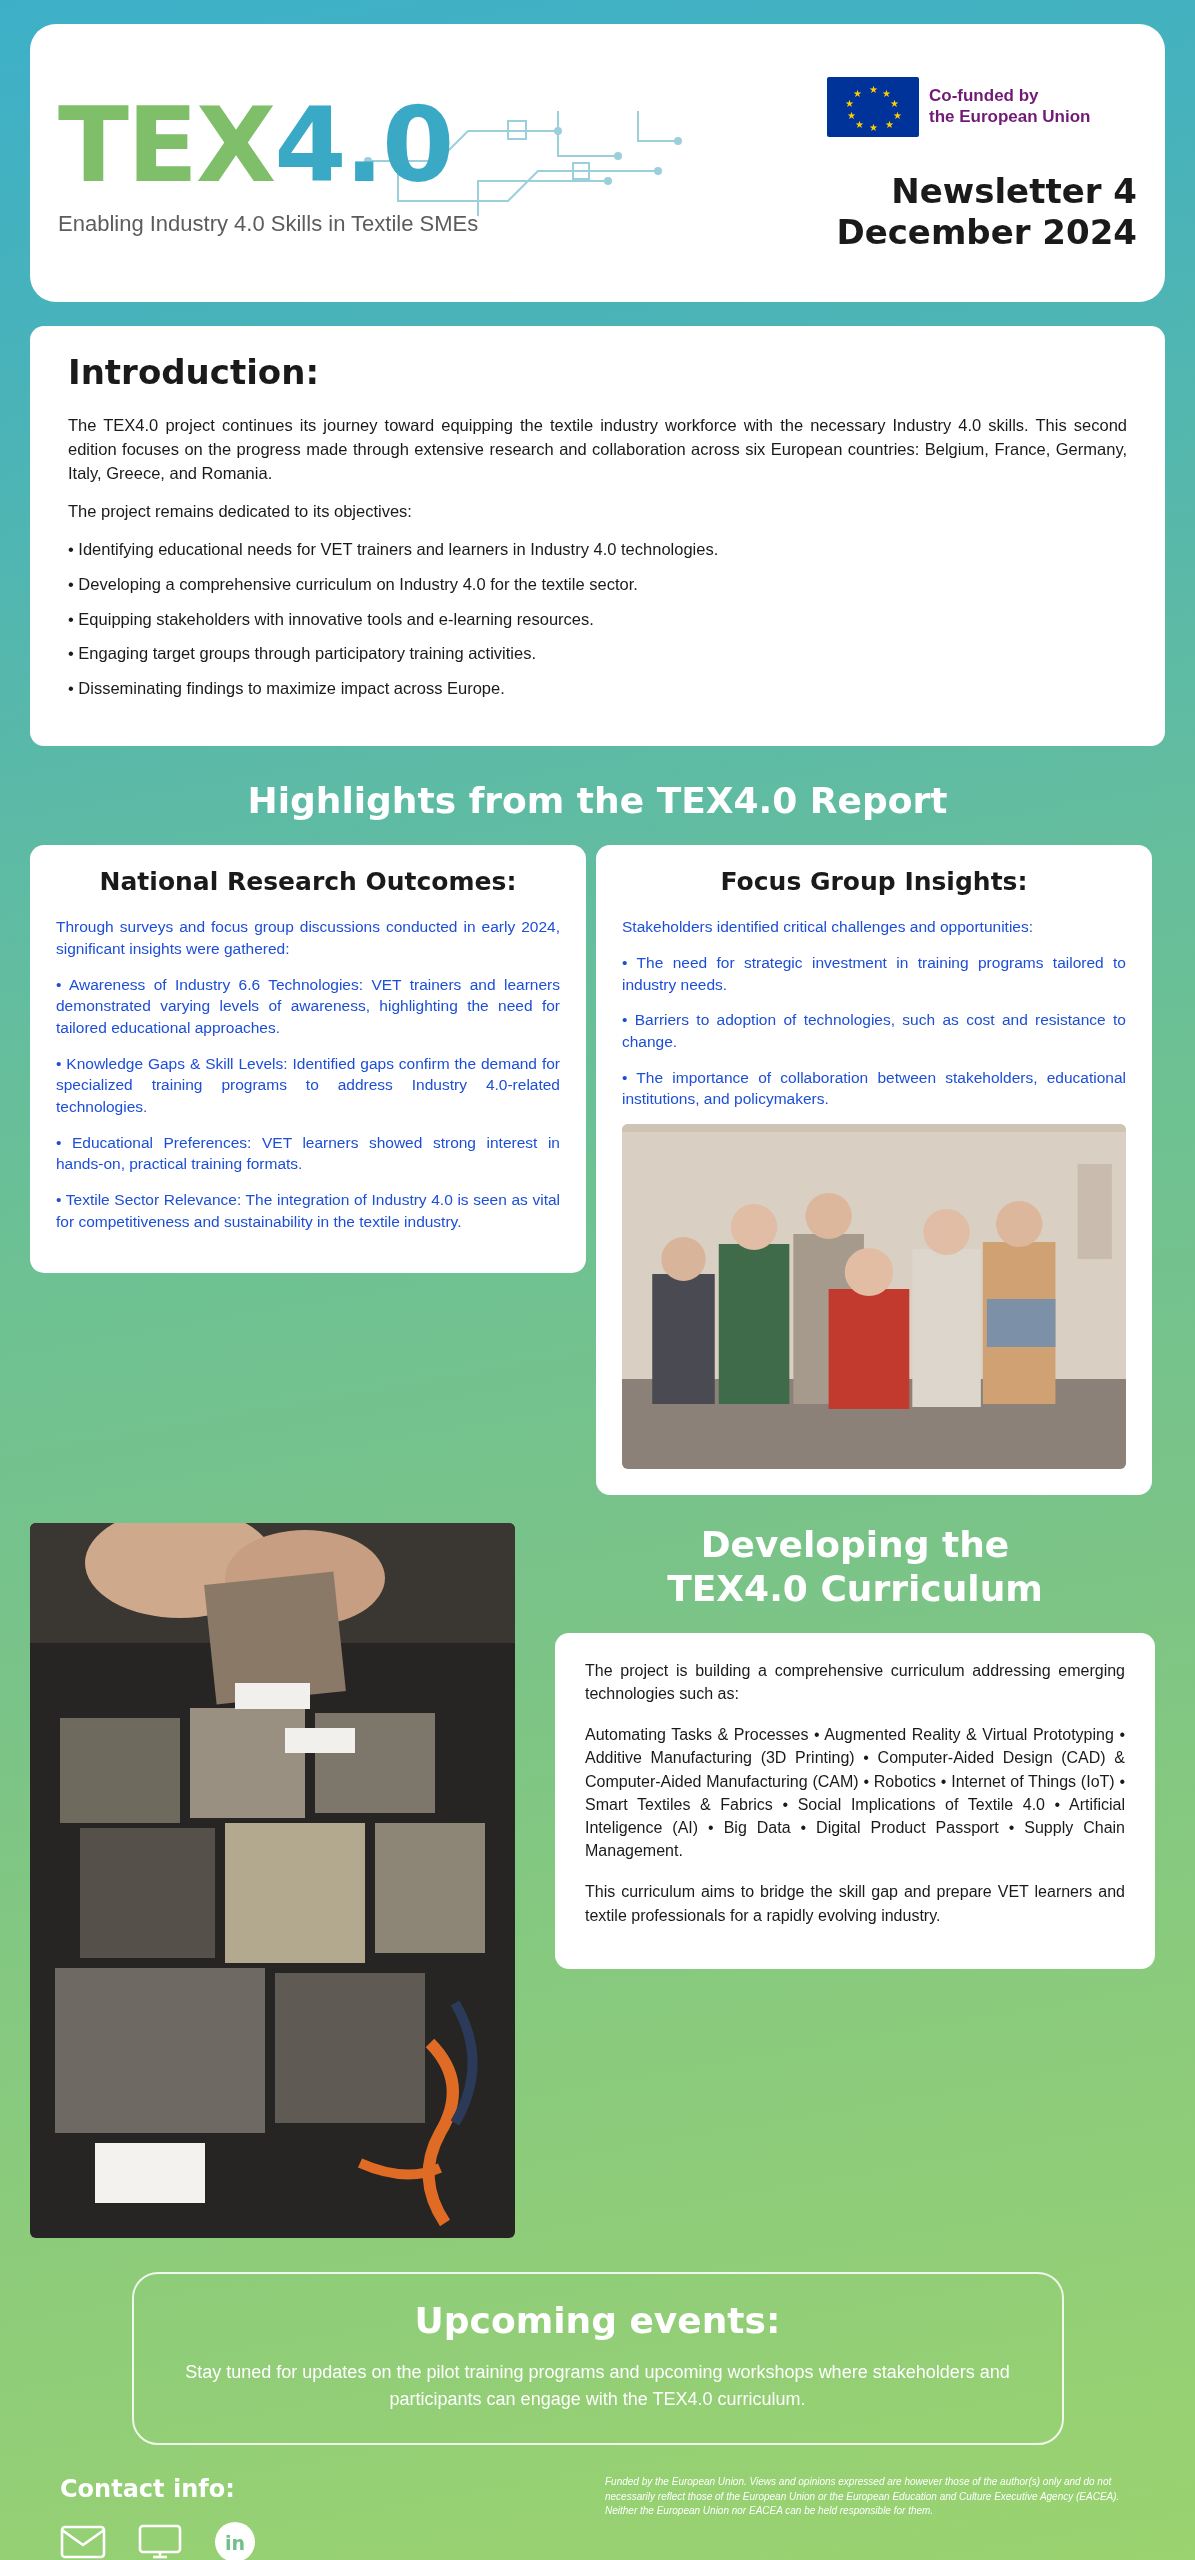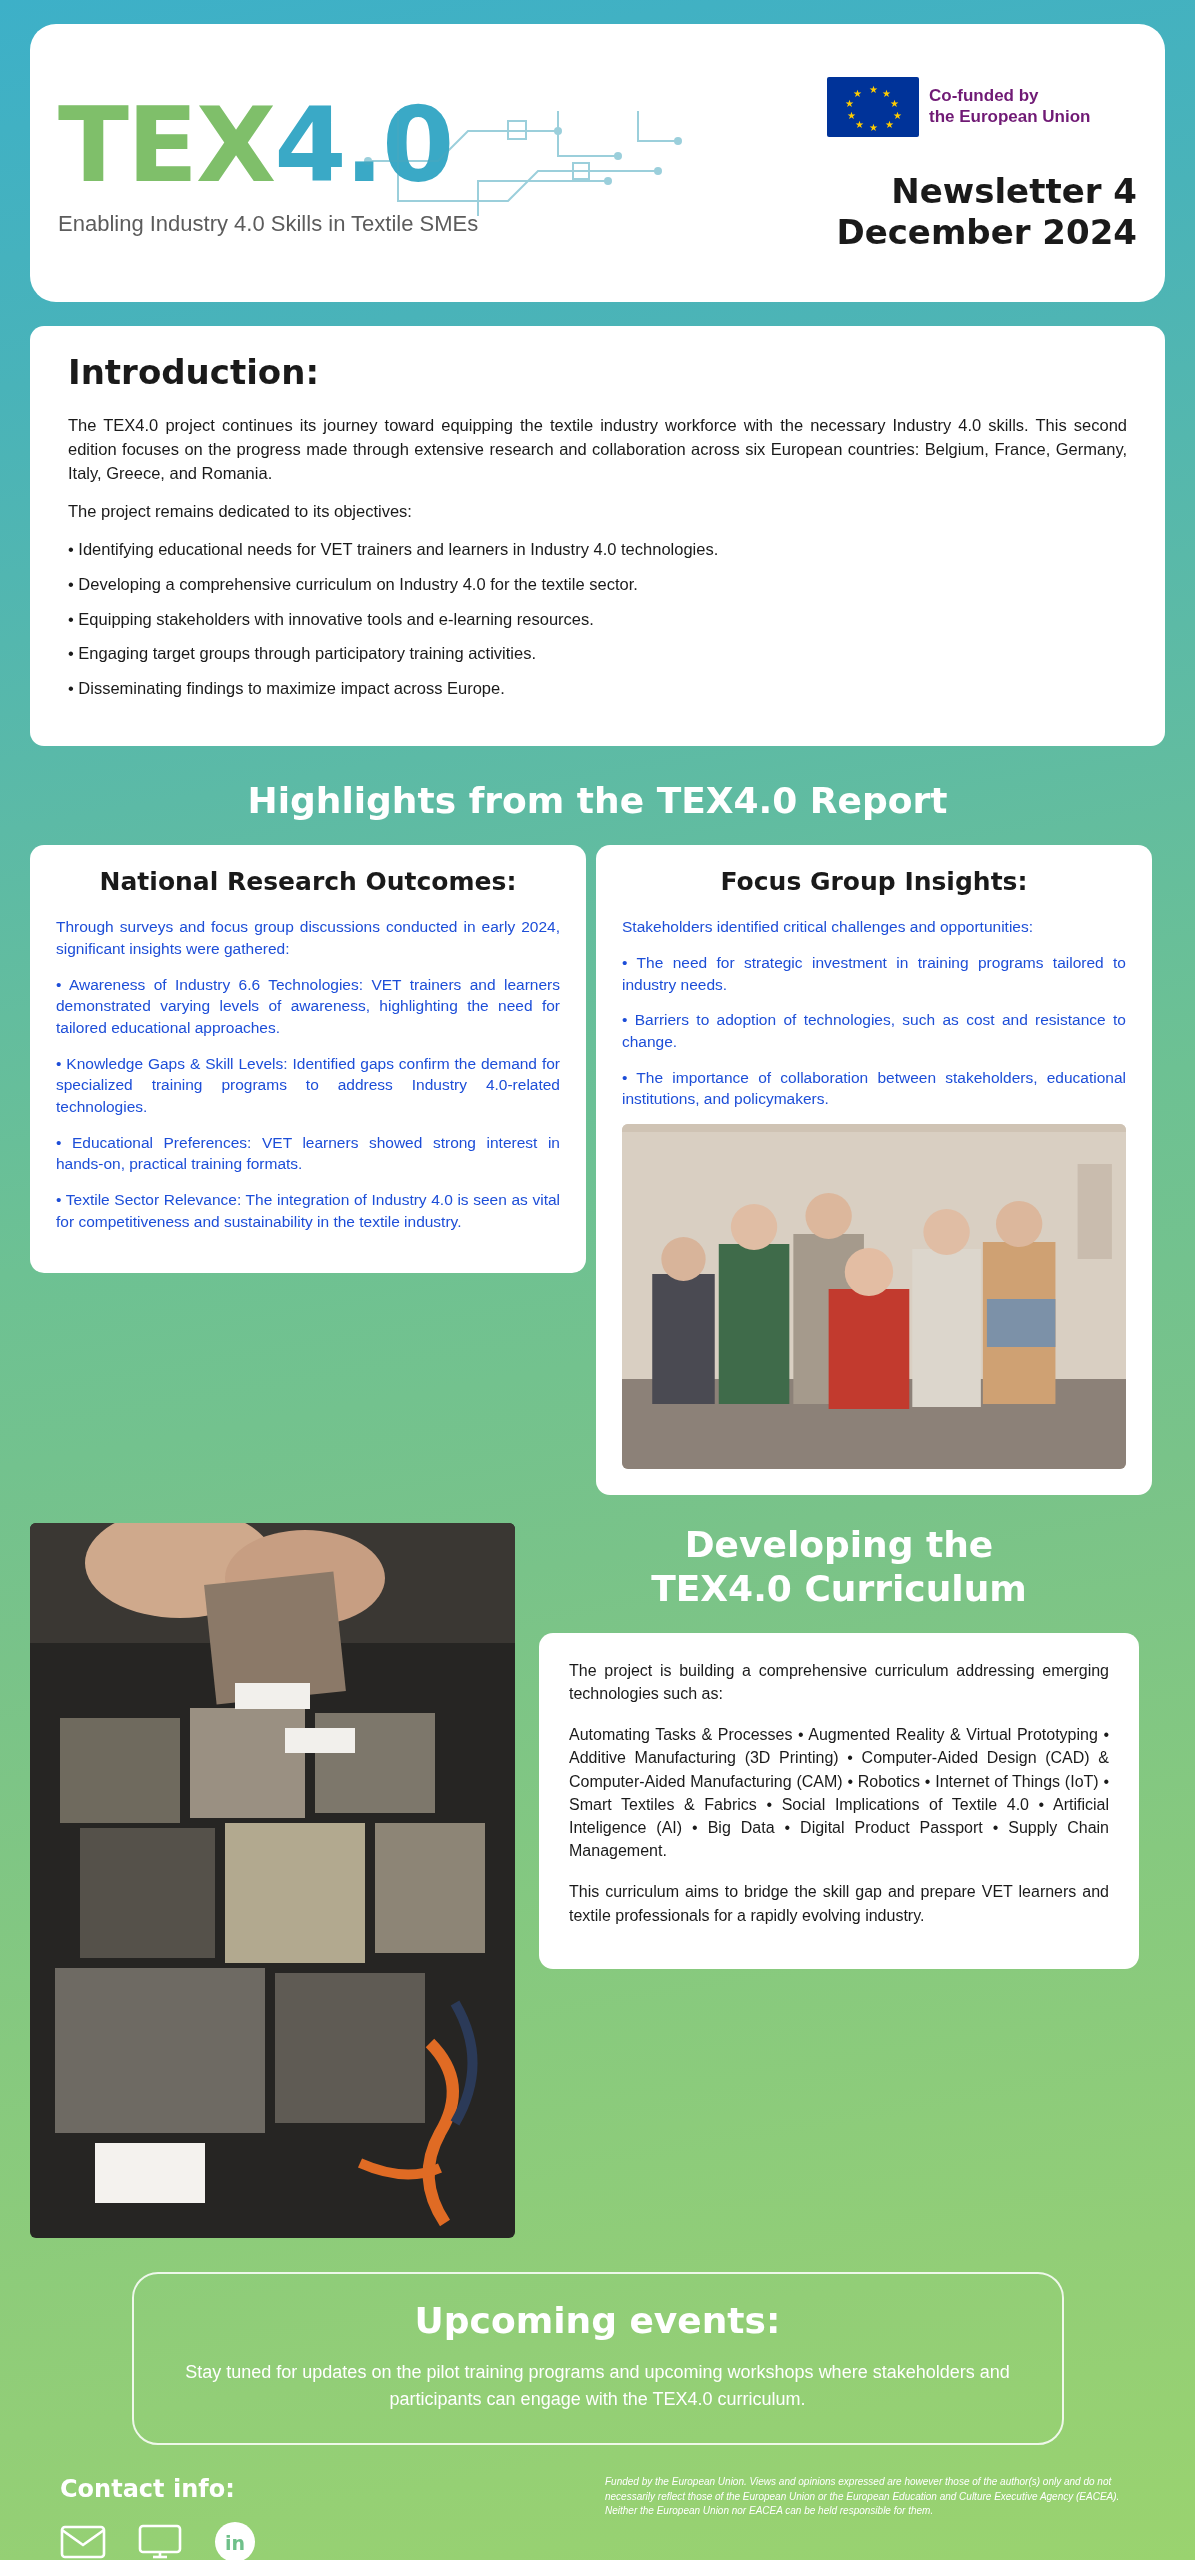--- a/index.html
+++ b/index.html
@@ -215,21 +215,21 @@
             <rect x="358" y="118" width="72" height="162" fill="#cfa173"></rect>
             <circle cx="394" cy="100" r="23" fill="#dcb79c"></circle>
             <rect x="362" y="175" width="68" height="48" fill="#7c91a8"></rect>
           </g>
           <rect x="452" y="40" width="34" height="95" fill="#c9bcae"></rect>
         </svg>
       </div>
     </div>
   </div>
 
-  <div style="position:relative; margin-top:28px; display:flex; gap:24px; align-items:flex-start;">
+  <div style="position:relative; margin-top:28px; display:flex; gap:40px; align-items:flex-start;">
 
     <div class="photo photo-fabric">
       <svg width="485" height="715" viewBox="0 0 485 715" preserveAspectRatio="none">
         <rect width="485" height="715" fill="#262523"></rect>
         <rect x="0" y="0" width="485" height="120" fill="#3a3733"></rect>
 
         <ellipse cx="150" cy="40" rx="95" ry="55" fill="#cfa98c"></ellipse>
         <ellipse cx="275" cy="55" rx="80" ry="48" fill="#c79e82"></ellipse>
 
         <rect x="180" y="55" width="130" height="120" fill="#8b7968" transform="rotate(-6 245 115)"></rect>

